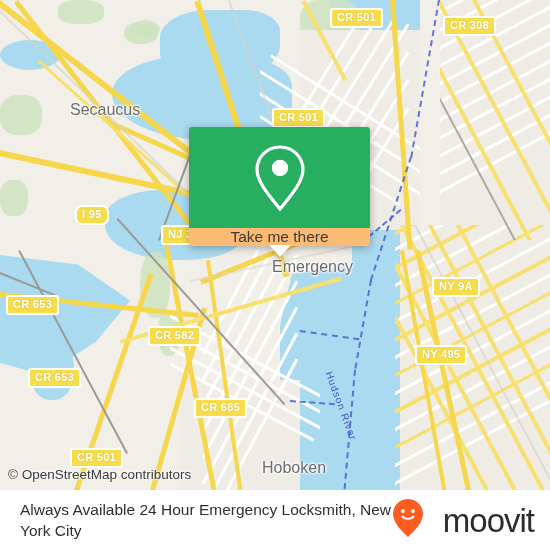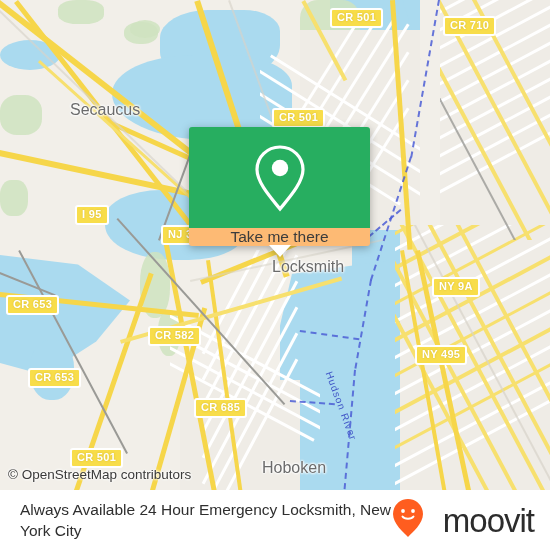--- a/index.html
+++ b/index.html
@@ -310,27 +310,27 @@
     <div class="riverline" style="left:412px;top:157px;width:130px;height:0;transform:rotate(108deg);"></div>
     <div class="riverline" style="left:372px;top:280px;width:90px;height:0;transform:rotate(100deg);"></div>
     <div class="riverline" style="left:356px;top:370px;width:130px;height:0;transform:rotate(95deg);"></div>
     <div class="riverline" style="left:300px;top:330px;width:60px;height:0;transform:rotate(8deg);"></div>
     <div class="riverline" style="left:290px;top:400px;width:45px;height:0;transform:rotate(4deg);"></div>
     <div class="riverline" style="left:368px;top:236px;width:42px;height:0;transform:rotate(-40deg);"></div>
 
     <div class="rivername" style="left:334px;top:370px;transform:rotate(70deg);">Hudson River</div>
 
     <div class="place big" style="left:70px;top:101px;">Secaucus</div>
-    <div class="place big" style="left:272px;top:258px;">Locksmith</div>
+    <div class="place big" style="left:272px;top:258px;">Emergency</div>
     <div class="place big" style="left:215px;top:459px;margin-left:47px;">Hoboken</div>
 
     <div class="shield" style="left:330px;top:8px;">CR 501</div>
-    <div class="shield" style="left:443px;top:16px;">CR 710</div>
+    <div class="shield" style="left:443px;top:16px;">CR 308</div>
     <div class="shield" style="left:272px;top:108px;">CR 501</div>
-    <div class="shield" style="left:75px;top:205px;">I 95</div>
+    <div class="shield" style="left:75px;top:205px;border-radius:7px;">I 95</div>
     <div class="shield" style="left:161px;top:225px;">NJ 3</div>
     <div class="shield" style="left:6px;top:295px;">CR 653</div>
     <div class="shield" style="left:432px;top:277px;">NY 9A</div>
     <div class="shield" style="left:148px;top:326px;">CR 582</div>
     <div class="shield" style="left:415px;top:345px;">NY 495</div>
     <div class="shield" style="left:28px;top:368px;">CR 653</div>
     <div class="shield" style="left:194px;top:398px;">CR 685</div>
     <div class="shield" style="left:70px;top:448px;">CR 501</div>
 
     <div id="attribution">© OpenStreetMap contributors</div>

